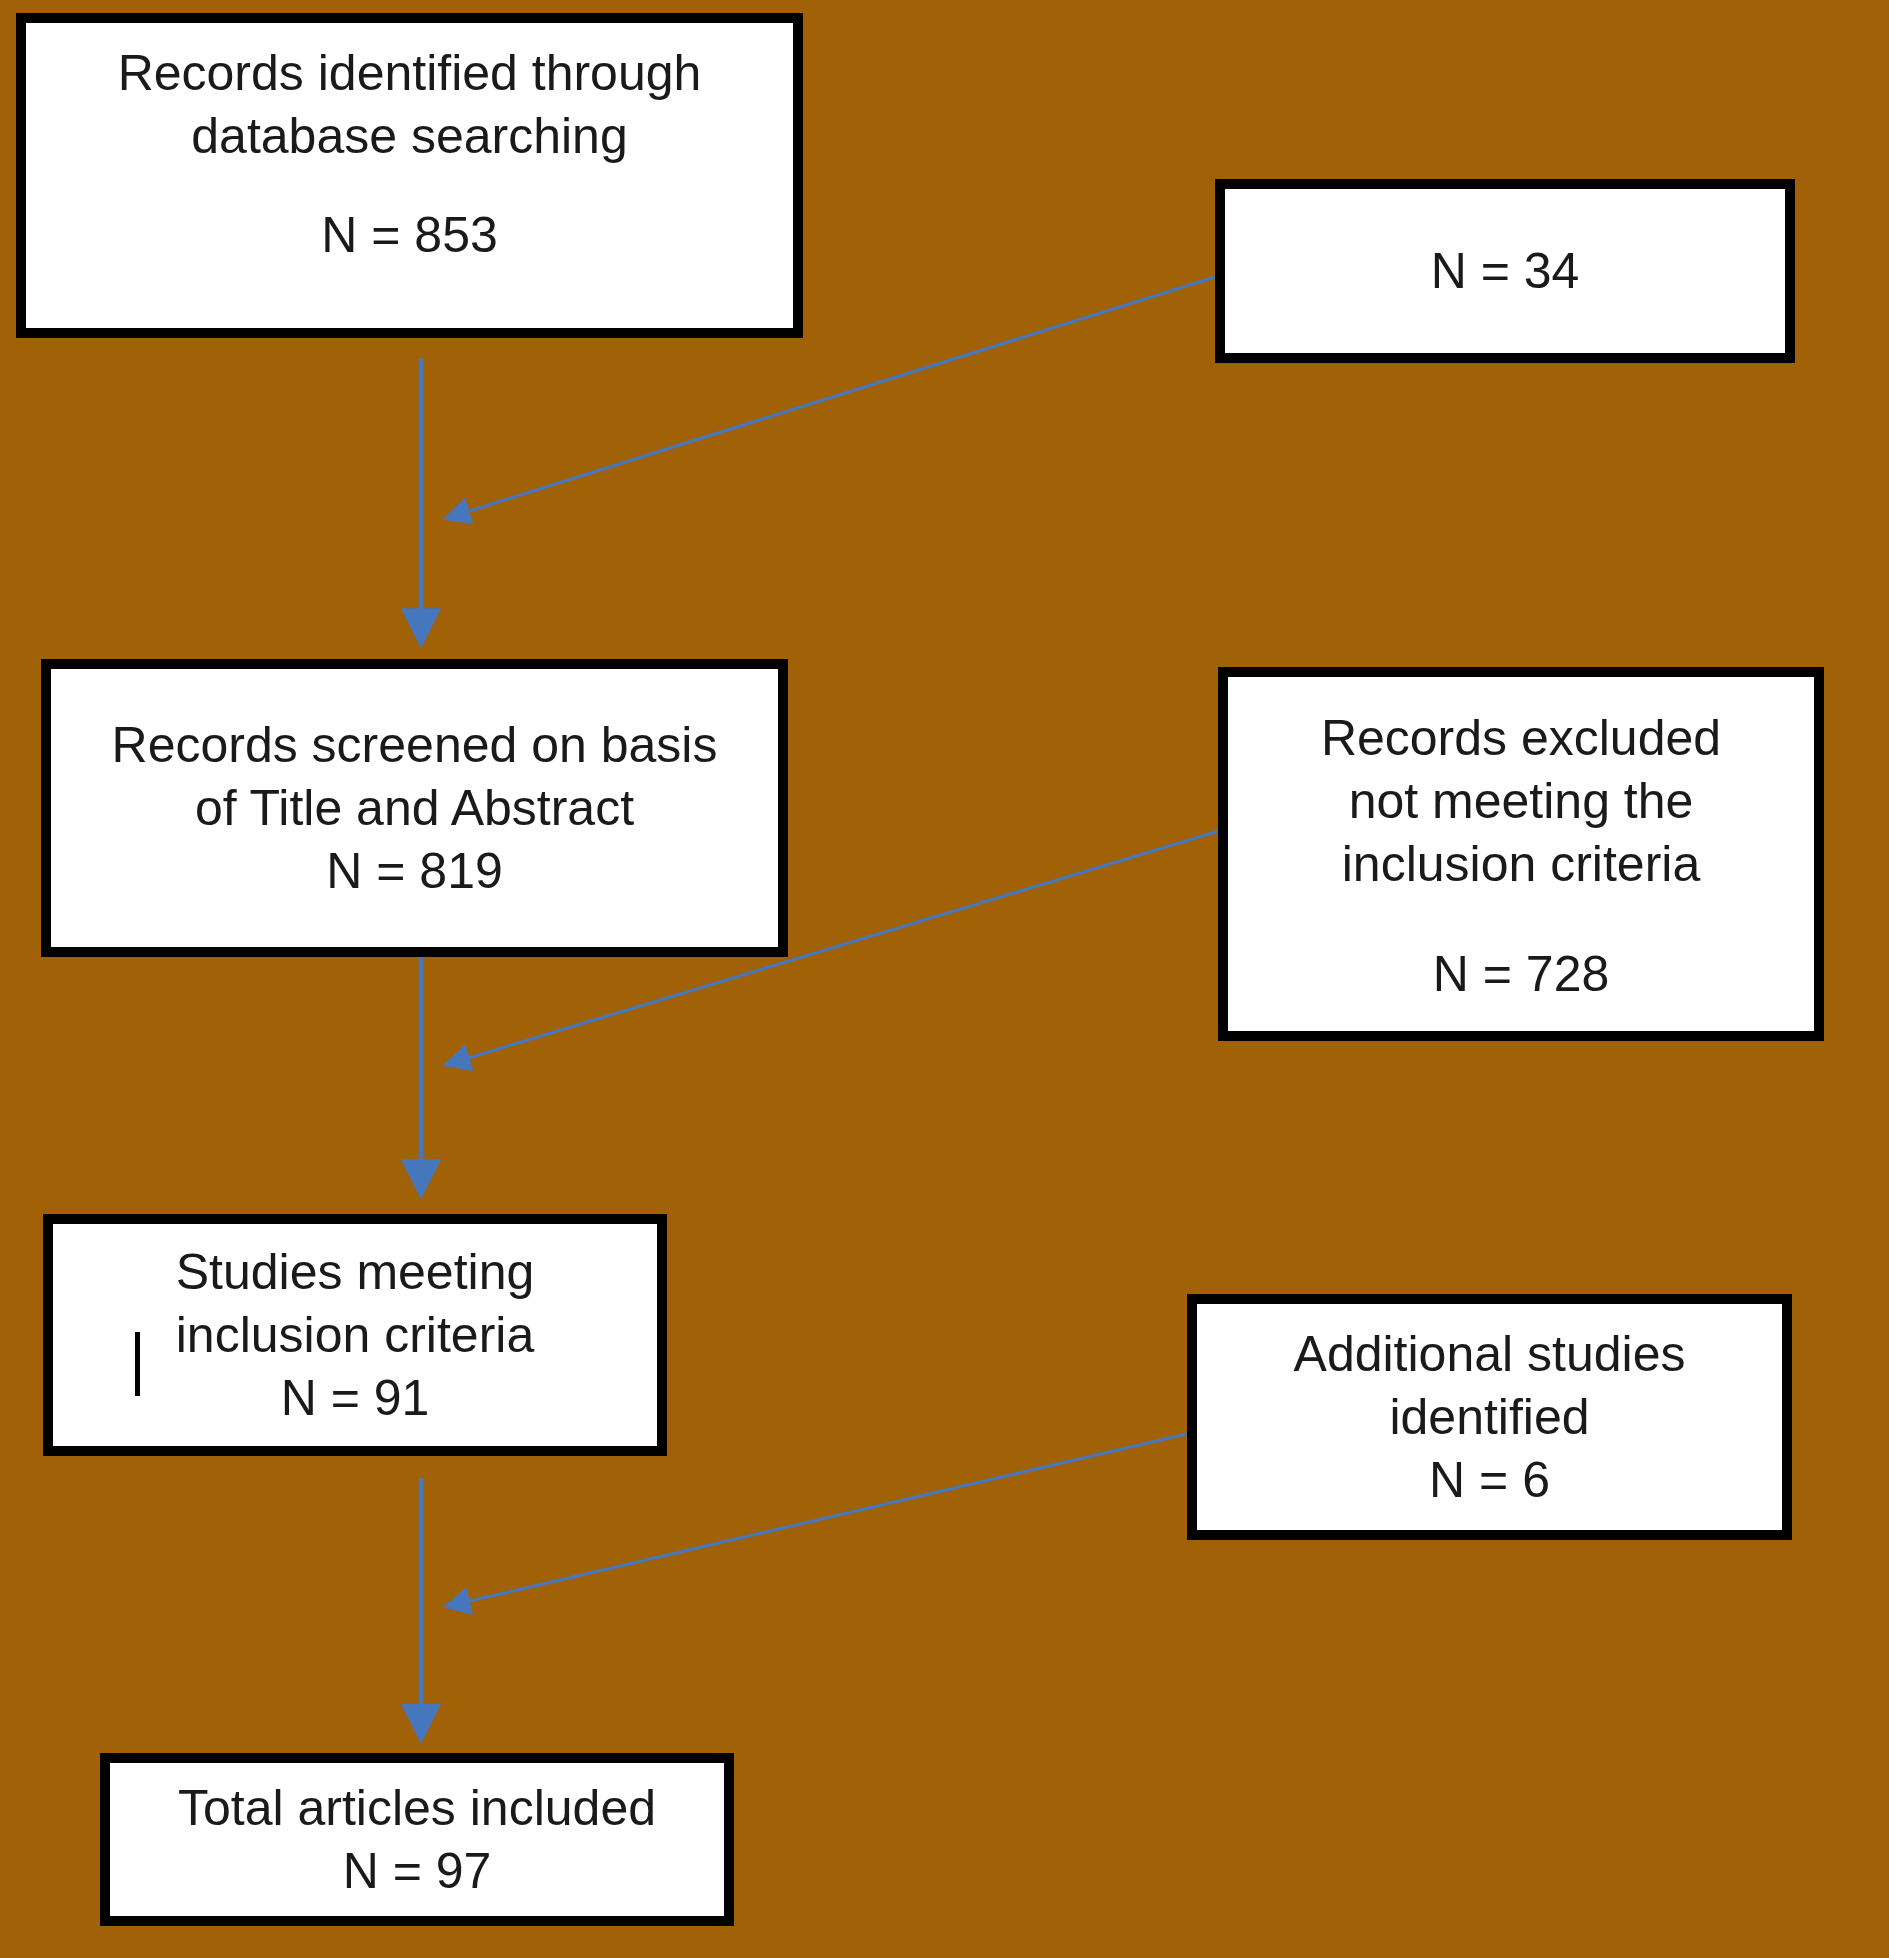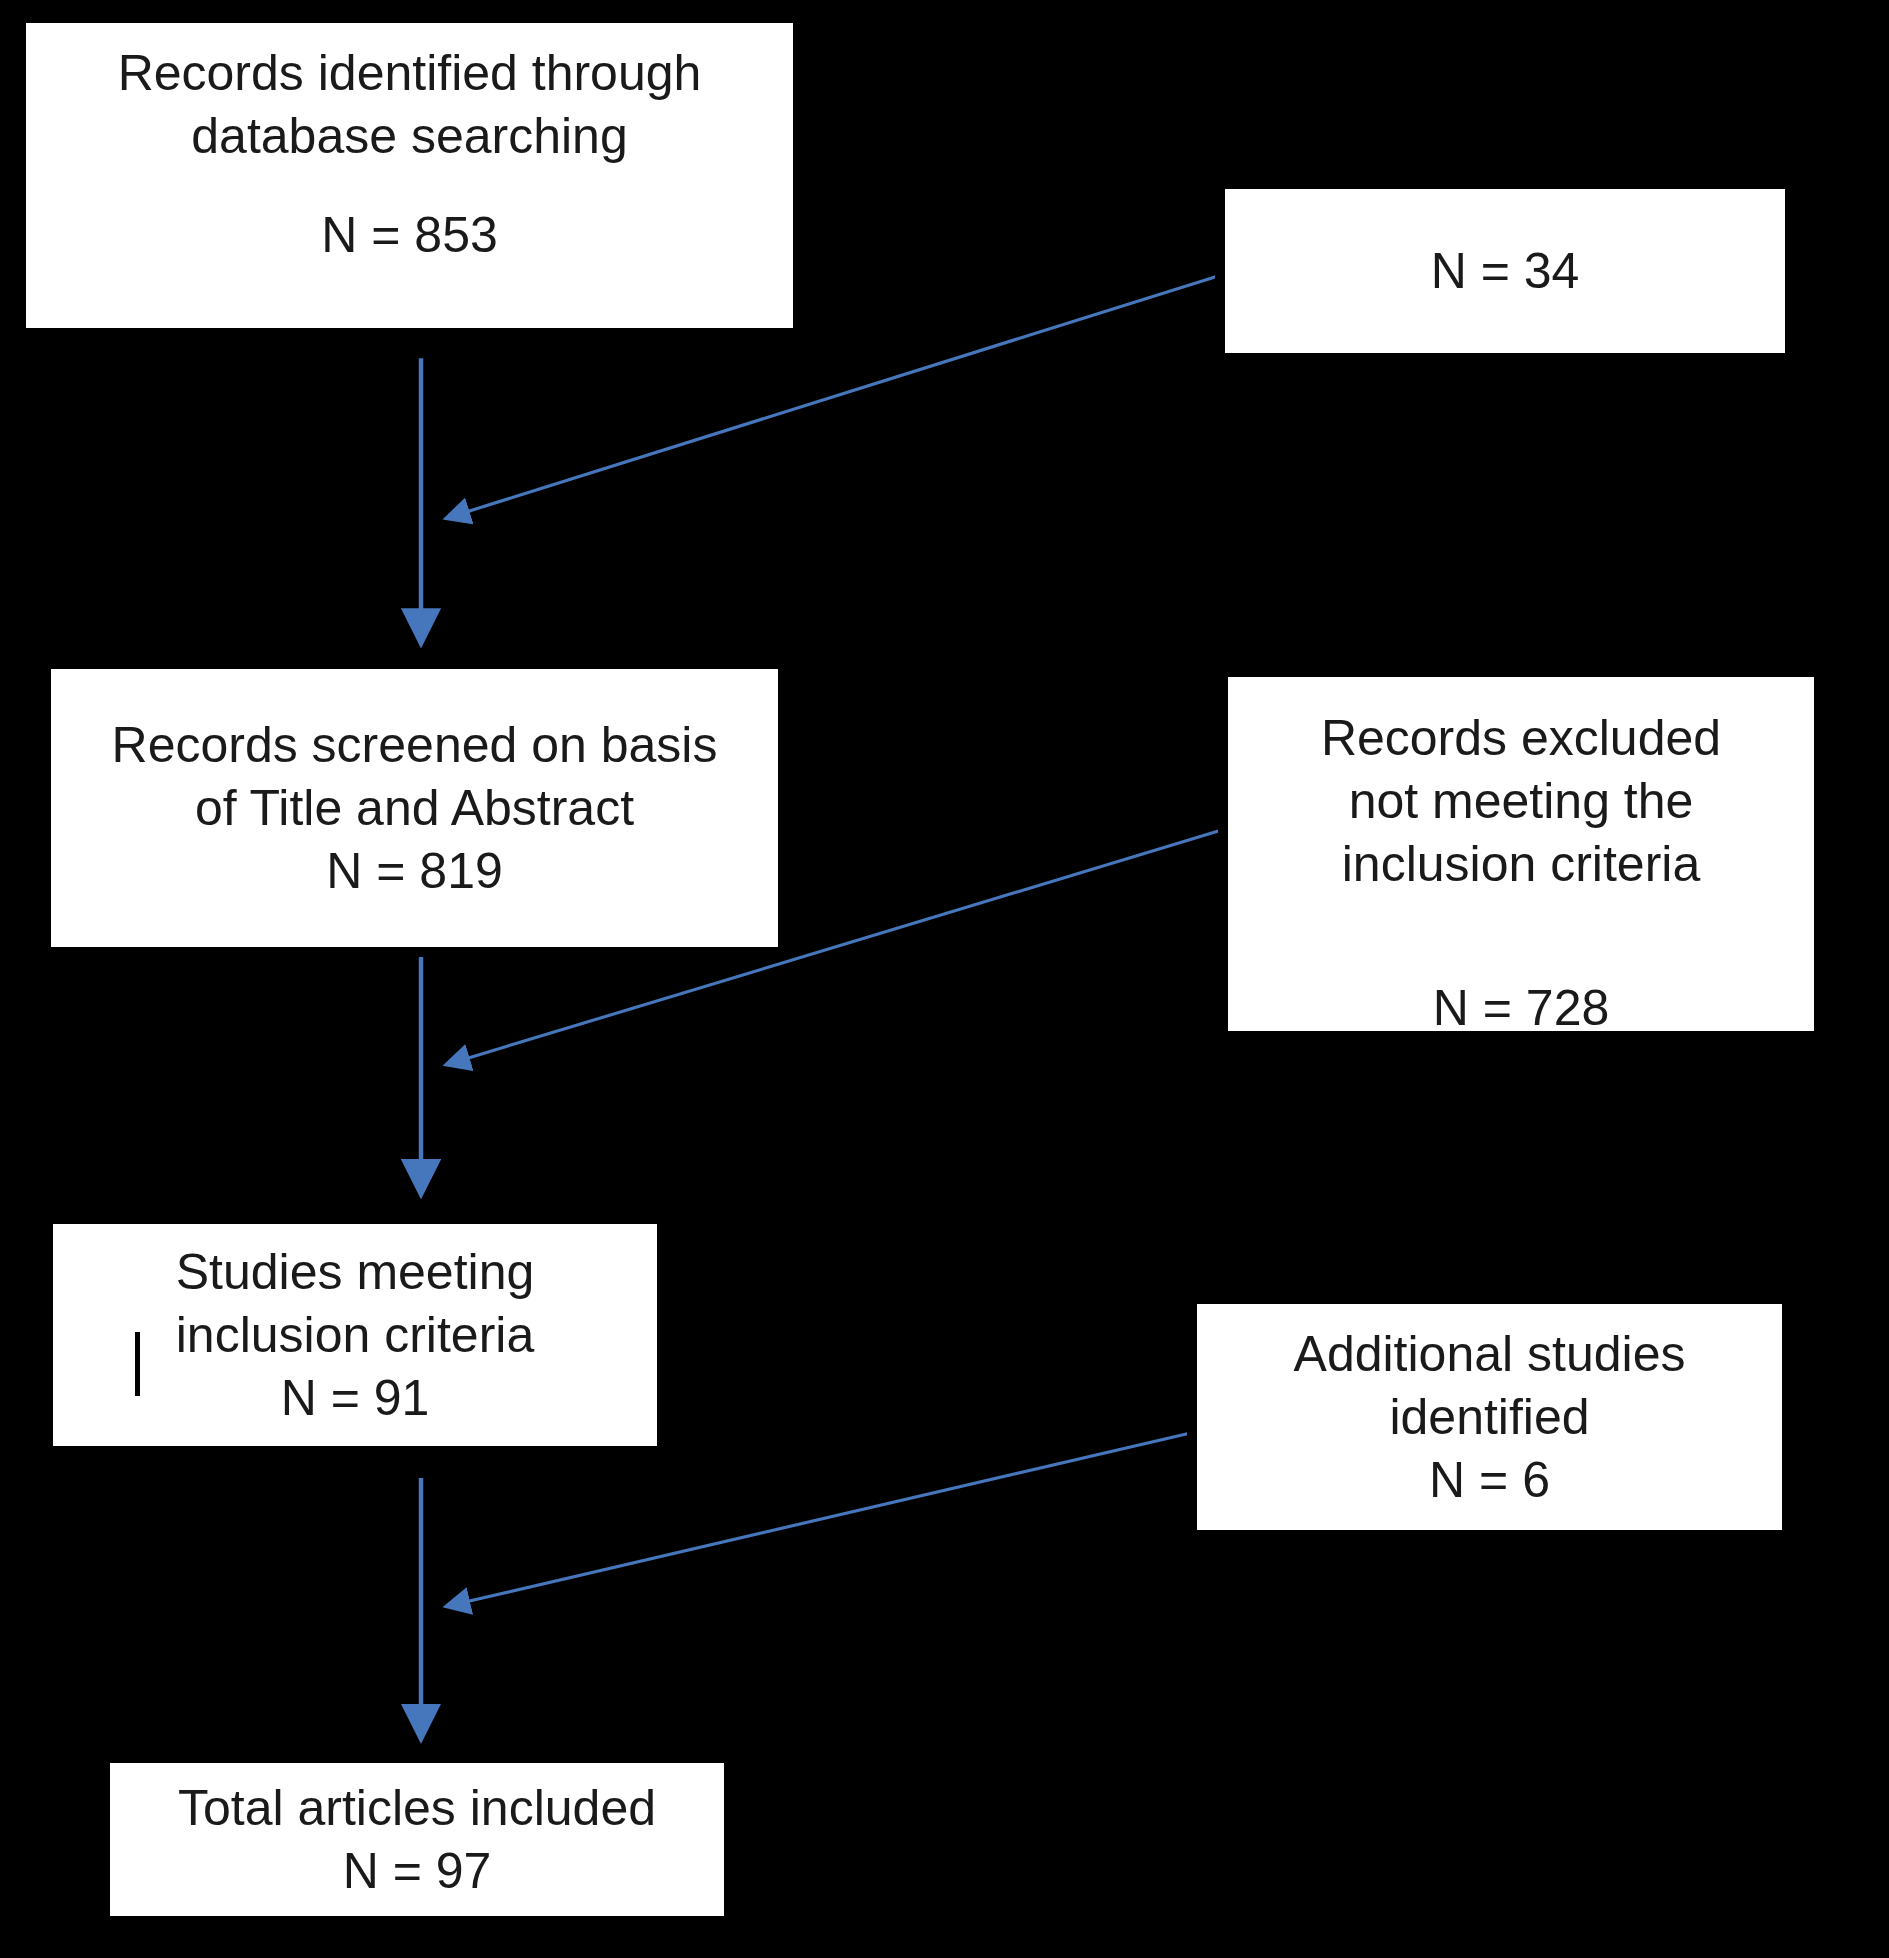--- a/index.html
+++ b/index.html
@@ -1,39 +1,39 @@
 <!DOCTYPE html>
 <html style="font-size:14.3px"><head>
 <meta charset="utf-8">
 <style>
   html,body { margin:0; padding:0; background:#ffffff; }
   .canvas {
     position:relative;
     width:1890px; height:1959px;
-    background:#000000;
+    background:#a16207;
     font-family:"Liberation Sans", sans-serif;
     color:#1a1a1a;
     overflow:hidden;
   }
   .node {
     position:absolute;
     box-sizing:border-box;
     border:10.7px solid #000000;
     background:#ffffff;
     display:flex;
     flex-direction:column;
     align-items:center;
     text-align:center;
     font-size:50px;
     line-height:63px;
   }
   .node.vcenter { justify-content:center; }
   .node .line { width:100%; }
   .gap-sm { margin-top:36px; }
-  .gap-md { margin-top:81px; }
+  .gap-md { margin-top:47px; }
   #node-identified { left:16px;   top:12.5px;   width:787px; height:325px; padding-top:19.7px; }
   #node-duplicates { left:1215px; top:179px;  width:580px; height:184px; }
   #node-screened   { left:41px;   top:659px;  width:747px; height:298px; }
   #node-excluded   { left:1218px; top:667px;  width:606px; height:374px; padding-top:30px; }
   #node-studies    { left:43px;   top:1214px; width:624px; height:242px; }
   #node-additional { left:1187px; top:1294px; width:605px; height:246px; }
   #node-total      { left:100px;  top:1753px; width:634px; height:173px; }
   .arrow-layer { position:absolute; left:0; top:0; width:1890px; height:1959px; }
   .stray-mark {
     position:absolute;

